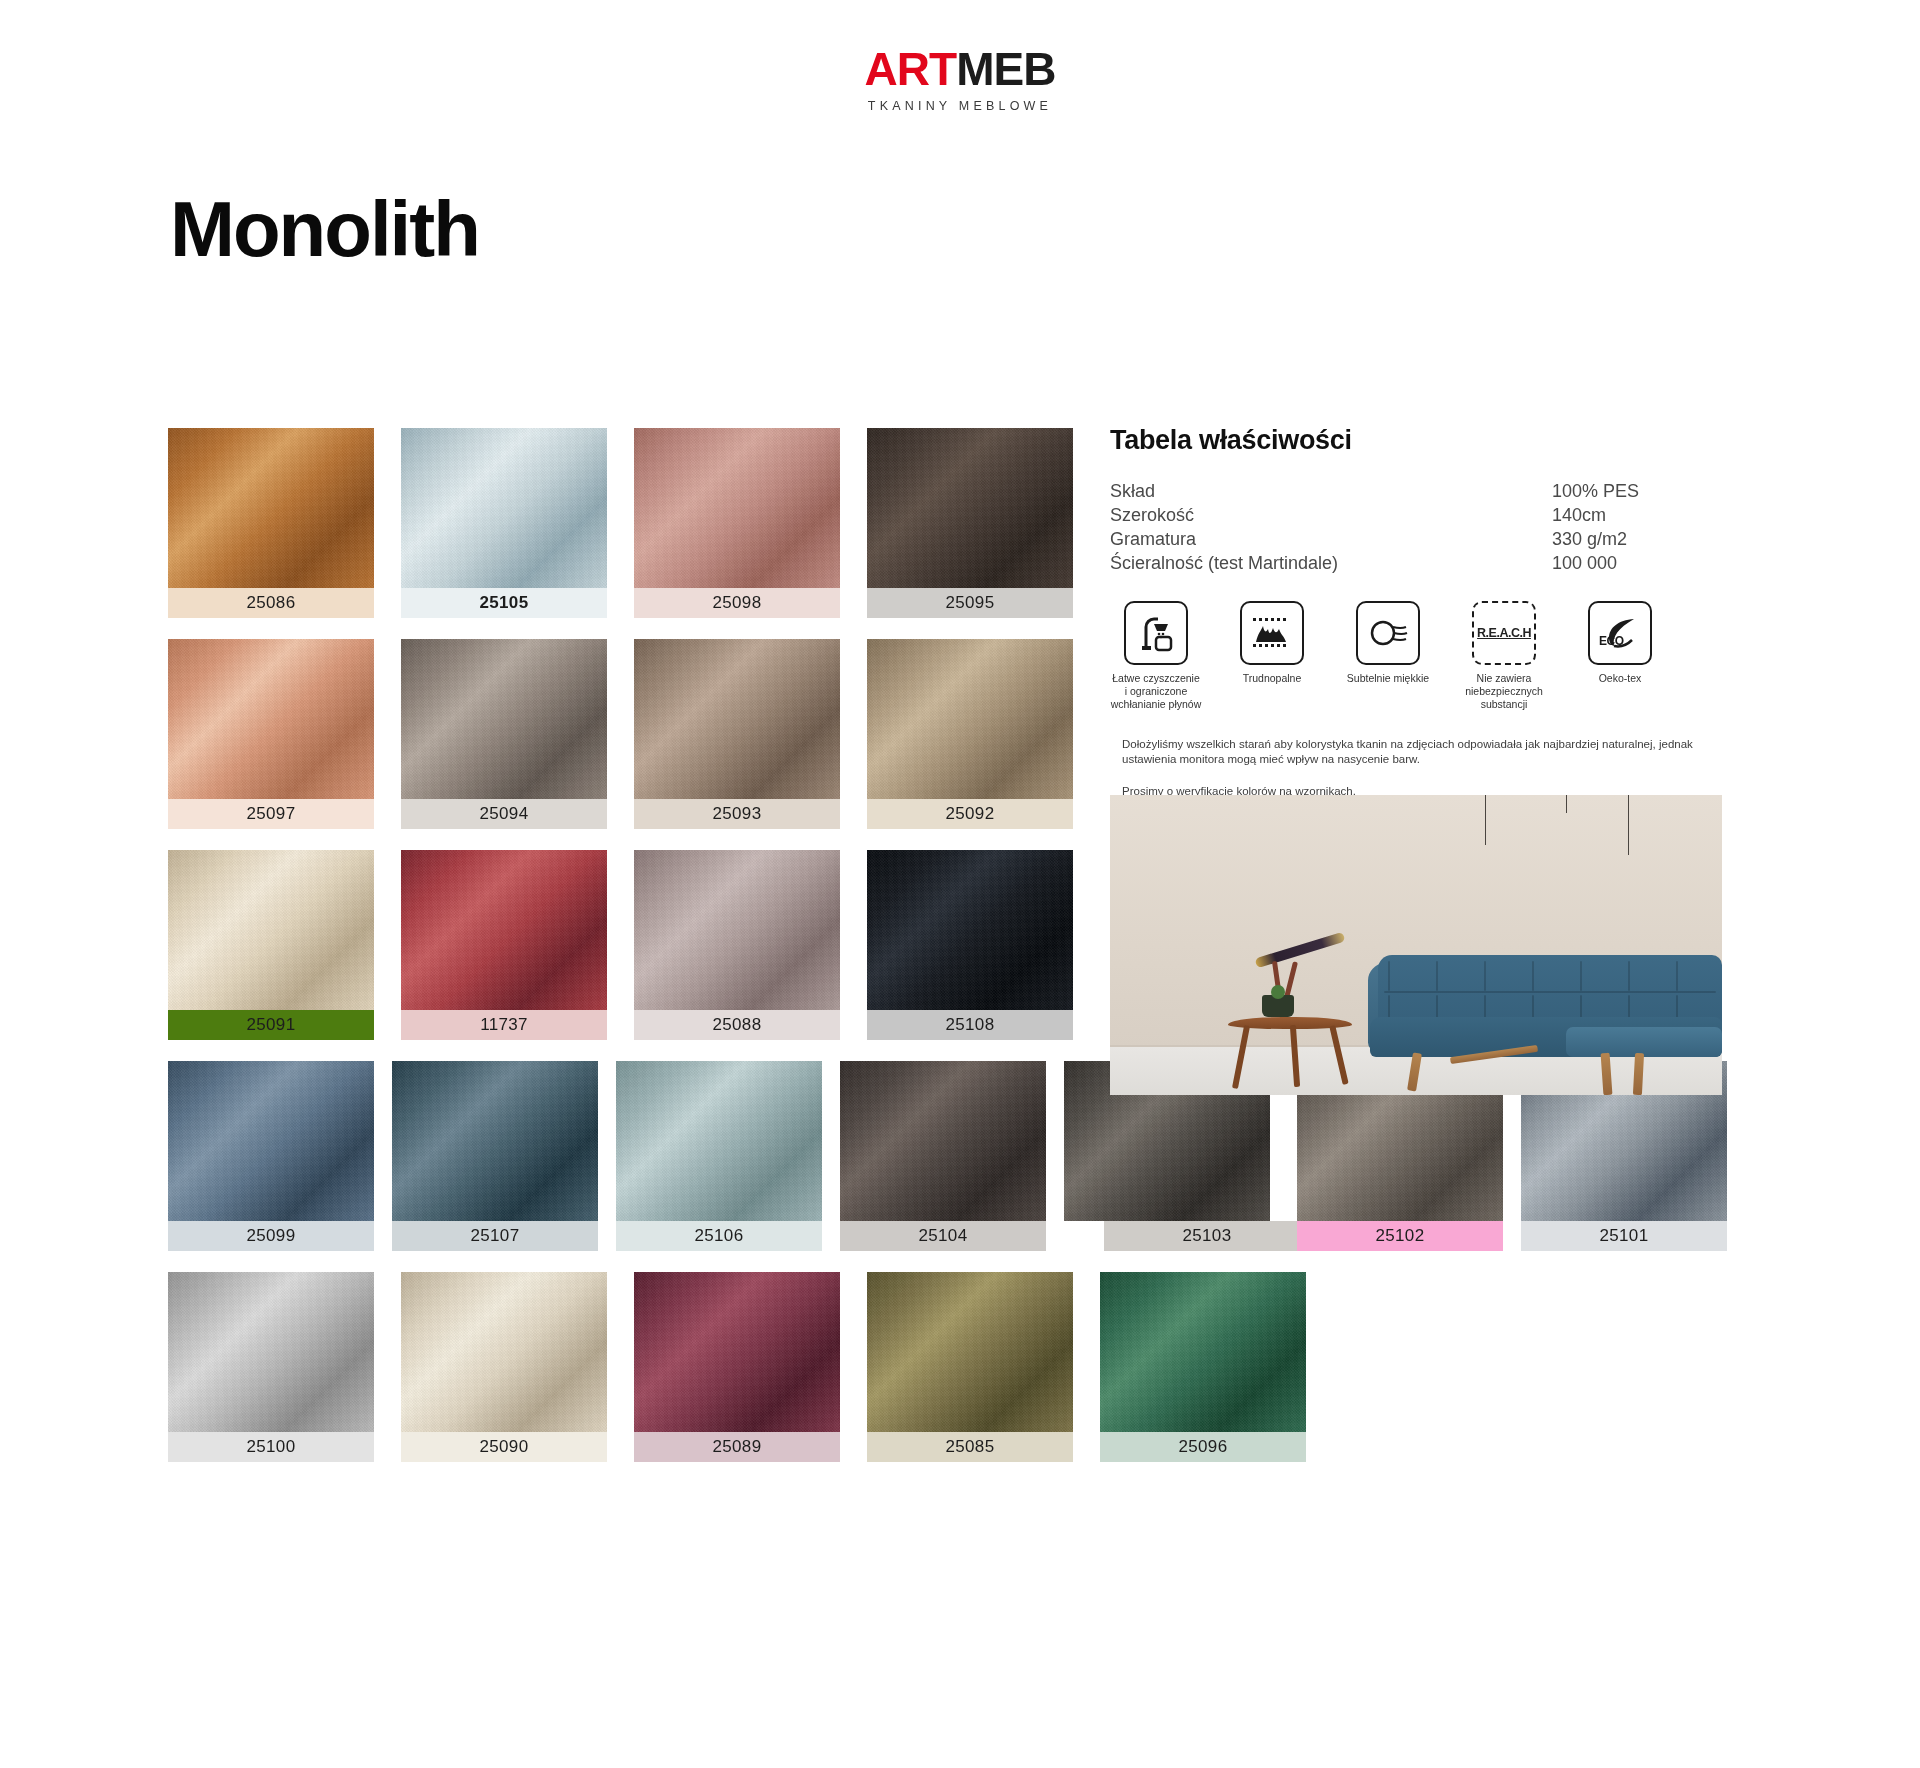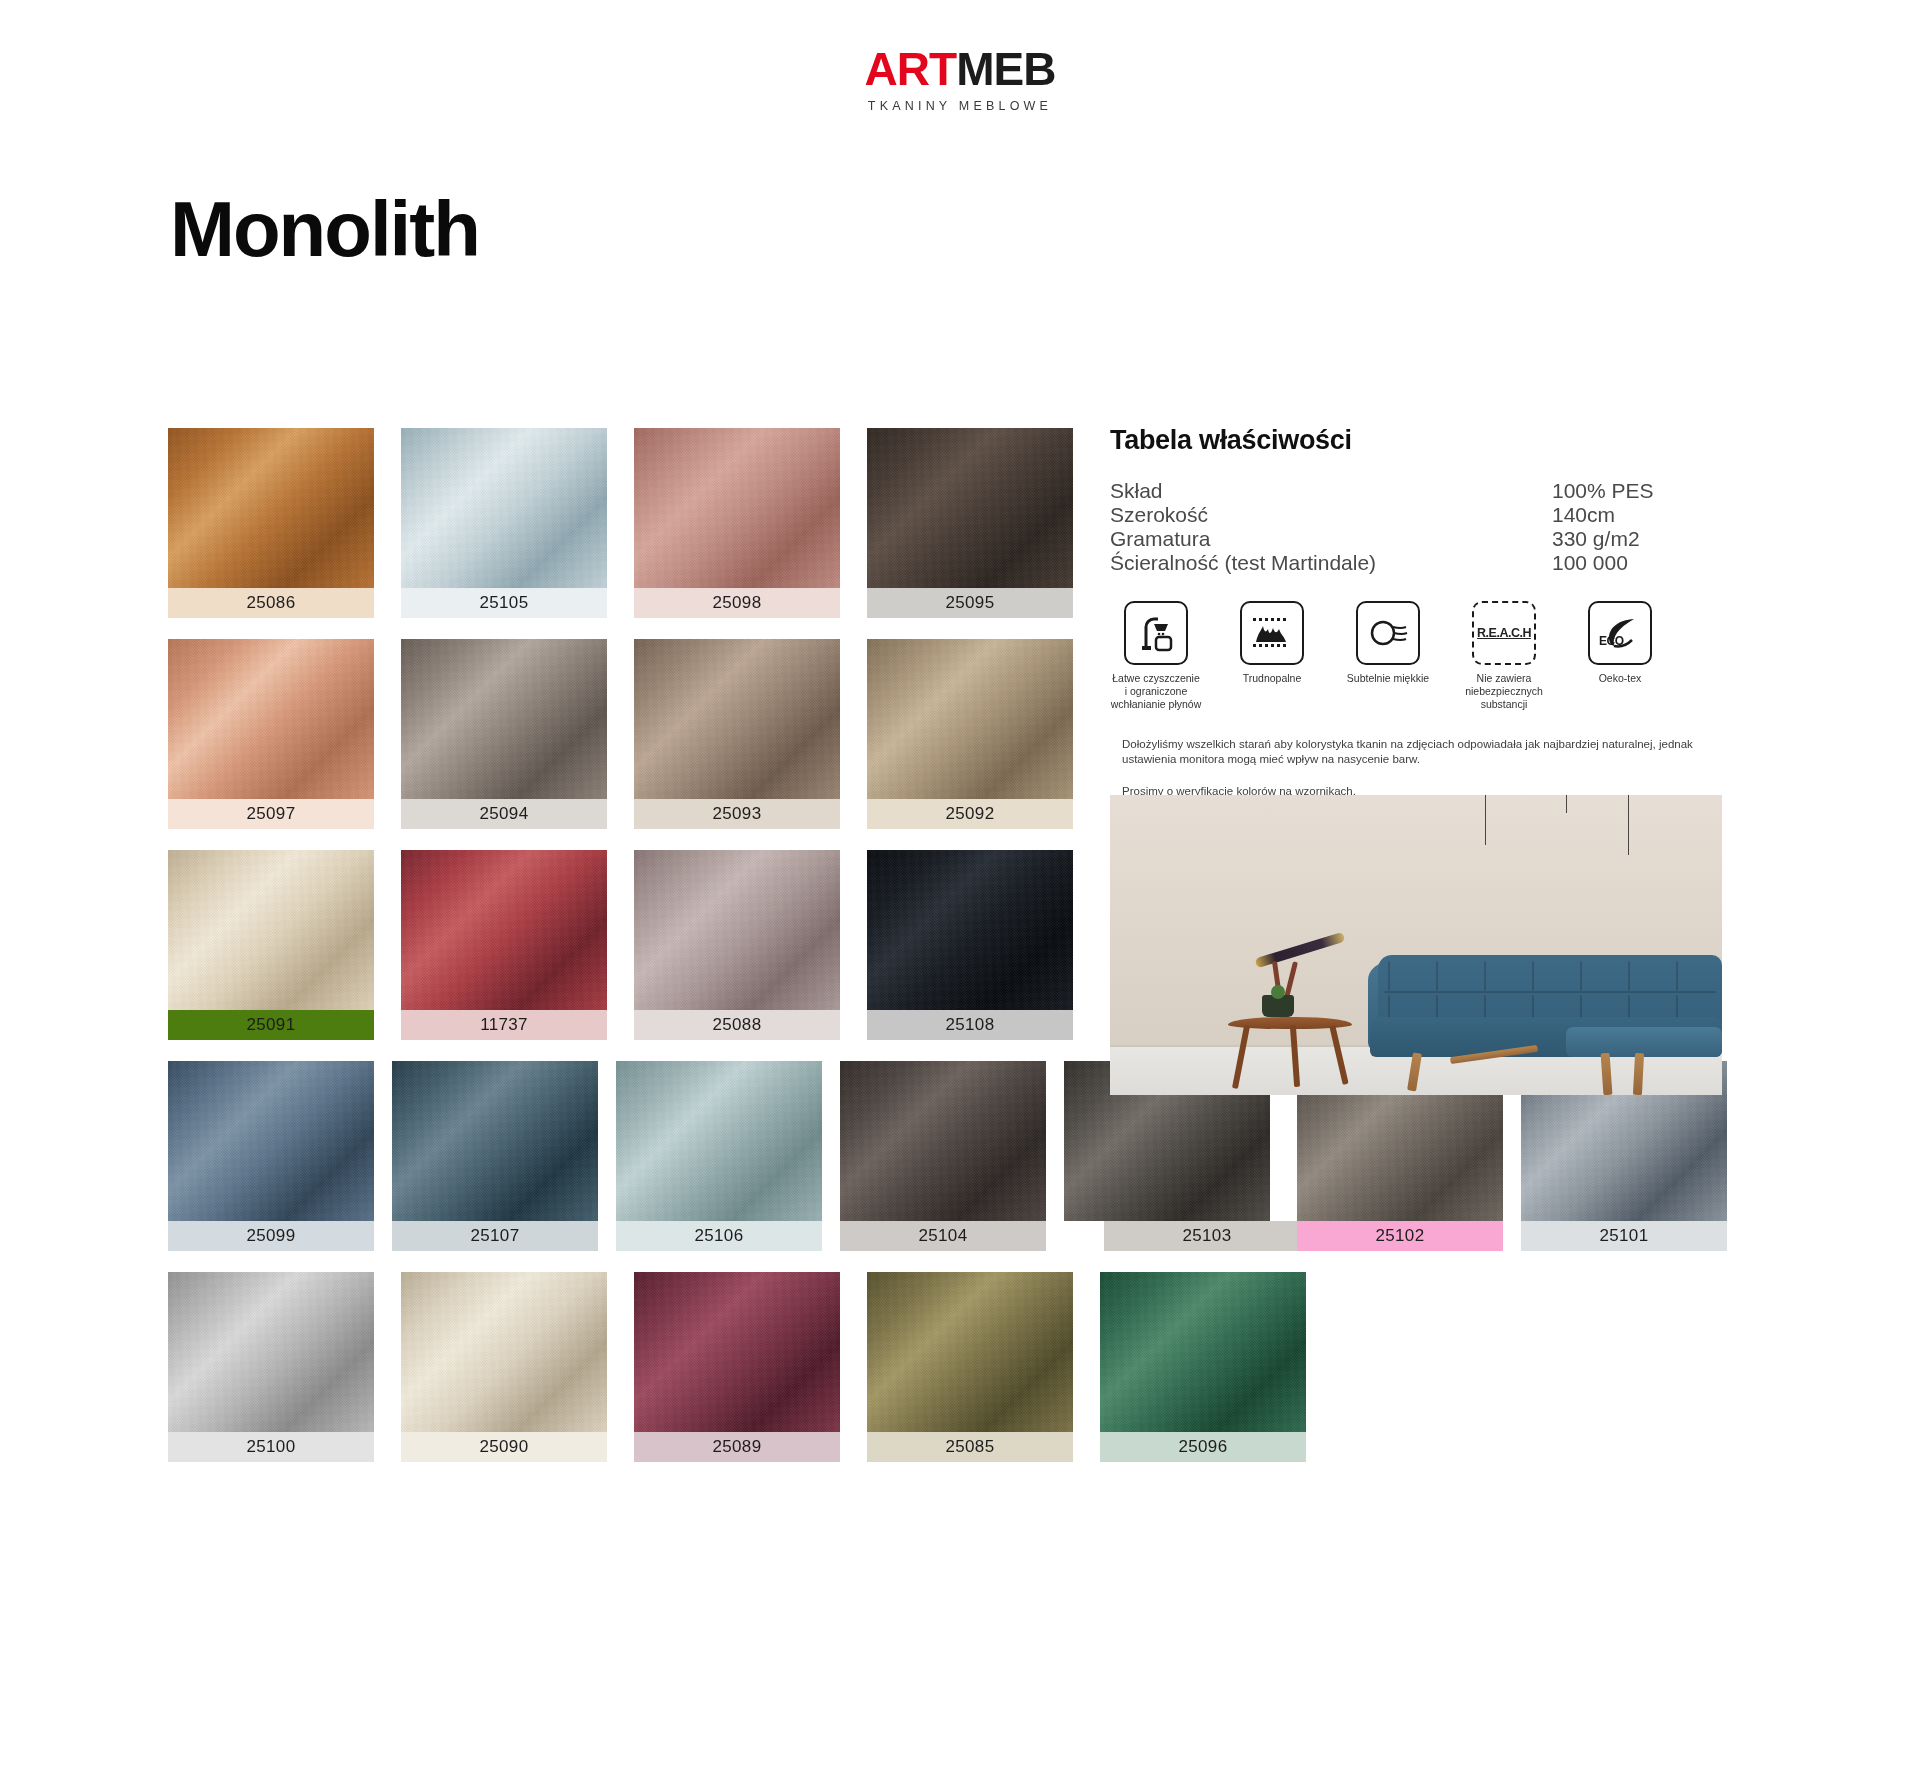--- a/index.html
+++ b/index.html
@@ -69,21 +69,21 @@
   
   .right{
     position:absolute; left:1110px; top:425px; width:612px;
   }
   .props-title{
     font-size:27px; font-weight:bold; color:#101010;
     letter-spacing:-.3px; margin-bottom:23px;
   }
   .prop-row{
     display:flex; justify-content:space-between;
-    font-size:21px; color:#4a4a4a; line-height:24px;
+    font-size:18px; color:#4a4a4a; line-height:24px;
   }
   .prop-row .val{ min-width:170px; }
 
   
   .icons{
     display:flex; gap:24px; margin-top:26px;
   }
   .iconcell{ width:92px; text-align:center; }
   .iconbox{
     width:64px; height:64px; margin:0 auto;
@@ -212,21 +212,21 @@
           <div class="fold" style="background: linear-gradient(135deg, rgb(184, 115, 51) 0%, rgb(138, 79, 29) 20%, rgb(184, 115, 51) 33%, rgb(217, 160, 95) 42%, rgb(184, 115, 51) 52%, rgb(138, 79, 29) 64%, rgb(184, 115, 51) 78%, rgb(217, 160, 95) 88%, rgb(184, 115, 51) 100%);"></div>
           <div class="grain"></div>
         </div>
         <div class="label" style="background: rgb(240, 221, 200);">25086</div>
       </div>
       <div class="swatch">
         <div class="tile">
           <div class="fold" style="background: linear-gradient(135deg, rgb(195, 211, 216) 0%, rgb(143, 168, 178) 20%, rgb(195, 211, 216) 33%, rgb(226, 236, 239) 42%, rgb(195, 211, 216) 52%, rgb(143, 168, 178) 64%, rgb(195, 211, 216) 78%, rgb(226, 236, 239) 88%, rgb(195, 211, 216) 100%);"></div>
           <div class="grain"></div>
         </div>
-        <div class="label" style="background: rgb(234, 240, 242);">25105</div>
+        <div class="label" style="background: rgb(234, 240, 242); font-weight: bold;">25105</div>
       </div>
       <div class="swatch">
         <div class="tile">
           <div class="fold" style="background: linear-gradient(135deg, rgb(192, 139, 130) 0%, rgb(154, 98, 88) 20%, rgb(192, 139, 130) 33%, rgb(214, 167, 156) 42%, rgb(192, 139, 130) 52%, rgb(154, 98, 88) 64%, rgb(192, 139, 130) 78%, rgb(214, 167, 156) 88%, rgb(192, 139, 130) 100%);"></div>
           <div class="grain"></div>
         </div>
         <div class="label" style="background: rgb(237, 220, 216);">25098</div>
       </div>
       <div class="swatch">
         <div class="tile">

